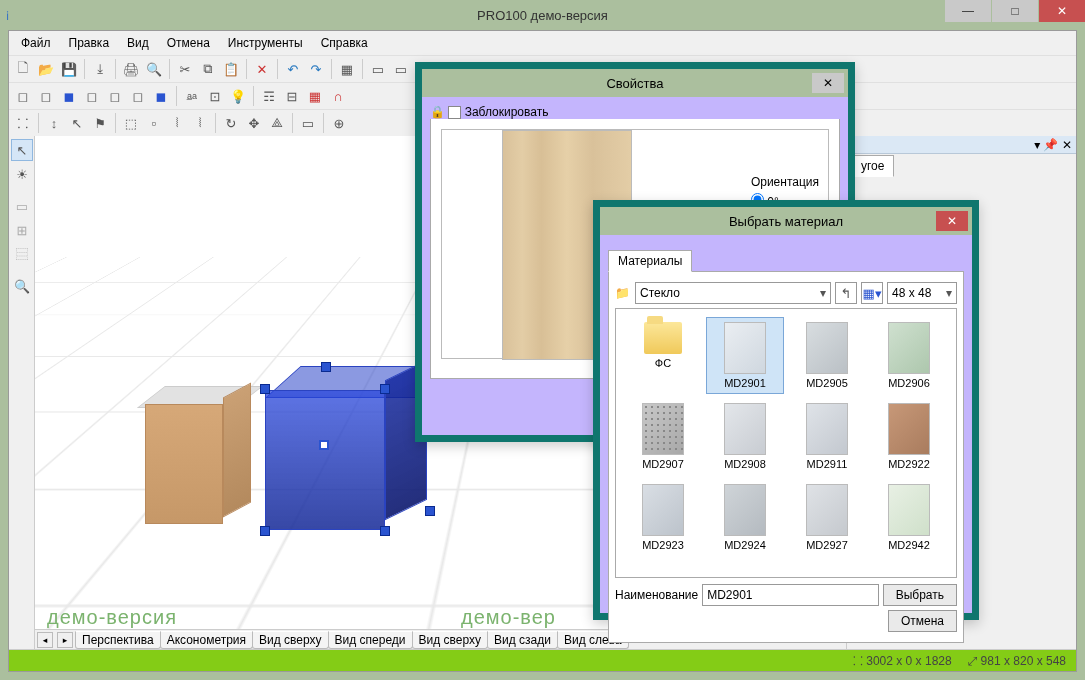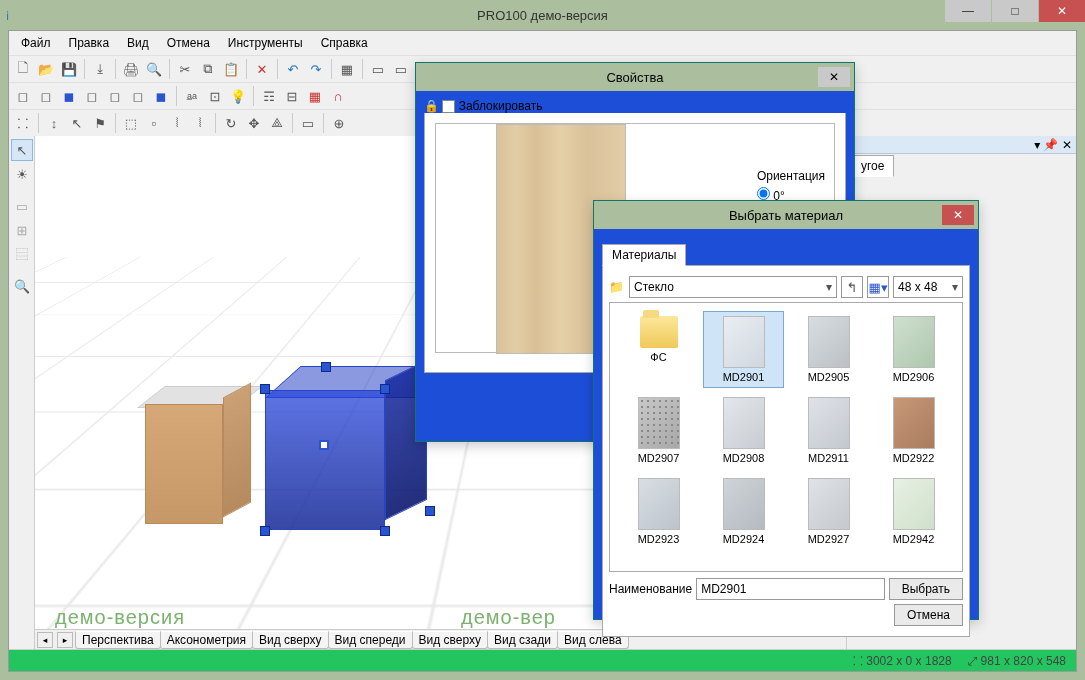--- a/index.html
+++ b/index.html
@@ -28,26 +28,26 @@
 .cab-top{position:absolute;left:6px;top:0;width:98px;height:22px;background:#e2e2e2;transform:skewX(-52deg);border:1px solid #ccc}
 .bluecab{position:absolute;left:230px;top:230px;width:180px;height:170px}
 .blue-top{position:absolute;left:18px;top:0;width:150px;height:32px;background:rgba(44,70,200,.55);transform:skewX(-48deg);border:1px solid #2a43c0}
 .blue-face{position:absolute;left:0;top:24px;width:120px;height:140px;background:linear-gradient(rgba(40,70,220,.75),rgba(20,40,150,.85));border:1px solid #2a43c0}
 .blue-side{position:absolute;left:120px;top:4px;width:42px;height:140px;background:linear-gradient(rgba(20,40,160,.85),rgba(12,24,110,.9));transform:skewY(-26deg);border:1px solid #2a43c0}
 .selhandle{width:10px;height:10px;background:#2a54d0;border:1px solid #0a2a90;position:absolute}
 .watermark{position:absolute;bottom:20px;font-size:20px;color:#7bb36e;letter-spacing:1px}
 .tabs-bottom{height:20px;background:#f0f0f0;border-top:1px solid #ccc;display:flex;align-items:center;font-size:11px}
 .tabs-bottom .arrow{width:16px;height:16px;border:1px solid #bbb;text-align:center;margin:0 2px;font-size:9px;line-height:14px}
 .tabs-bottom .vtab{padding:1px 6px;border:1px solid #bbb;border-top:1px solid #fff;background:#f4f4f4;border-radius:0 0 3px 3px;margin-right:-1px}
-.statusbar{height:22px;background:#22c55e;border-top:1px solid #ccc;display:flex;justify-content:flex-end;align-items:center;padding:0 10px;gap:16px;color:#444}
+.statusbar{height:22px;background:#84cc16;border-top:1px solid #ccc;display:flex;justify-content:flex-end;align-items:center;padding:0 10px;gap:16px;color:#444}
 .rightpanel{position:absolute;right:0;top:0;width:230px;height:100%;background:#f0f0f0;border-left:1px solid #ccc}
 .rp-head{height:18px;background:#dbe8f5;border-bottom:1px solid #b8c8d8;font-size:10px;display:flex;justify-content:flex-end;align-items:center;padding:0 4px;gap:4px}
 
 
-.dialog{position:absolute;background:#1d4ed8;border:1px solid #0f766e;box-shadow:0 4px 12px rgba(0,0,0,.2)}
+.dialog{position:absolute;background:#c4b5fd;border:7px solid #0f766e;box-shadow:0 4px 12px rgba(0,0,0,.2)}
 .dlg-title{height:28px;background:#abbf9e;display:flex;align-items:center;padding:0 8px;position:relative}
 .dlg-title span{position:absolute;left:0;right:0;text-align:center;font-size:13px}
 .dlg-close{position:absolute;right:4px;top:4px;width:32px;height:20px;background:#c9c9c9;display:flex;align-items:center;justify-content:center}
 .dlg-close.red{background:#c75050;color:#fff}
 .dlg-body{padding:8px}
 .tabstrip{display:flex;border-bottom:1px solid #aaa;margin-top:6px}
 .tab{padding:3px 9px;border:1px solid #aaa;border-bottom:none;background:#eaeaea;margin-right:-1px;position:relative;top:1px}
 .tab.active{background:#fff;border-bottom:1px solid #fff}
 .proppanel{background:#fff;border:1px solid #aaa;border-top:none;padding:10px;height:260px}
 .labelrow{display:flex;gap:20px;font-size:11px;margin-bottom:4px}
@@ -185,21 +185,21 @@
           <div class="blue-face"></div>
         <div class="selhandle" style="left:-5px;top:18px"></div>
         <div class="selhandle" style="left:56px;top:-4px"></div>
         <div class="selhandle" style="left:115px;top:18px"></div>
         <div class="selhandle" style="left:160px;top:2px"></div>
         <div class="selhandle" style="left:-5px;top:160px"></div>
         <div class="selhandle" style="left:115px;top:160px"></div>
         <div class="selhandle" style="left:160px;top:140px"></div>
         <div class="selhandle" style="left:54px;top:74px;background:#fff;border:2px solid #2a54d0"></div>
       </div>
-      <div class="watermark" style="left:20px">демо-версия</div>
+      <div class="watermark" style="left:12px">демо-версия</div>
       <div class="watermark" style="left:426px">демо-вер</div>
 
       <div class="tabs-bottom" style="position:absolute;left:0;right:0;bottom:0">
         <span class="arrow">◂</span>
         <span class="arrow">▸</span>
         <span class="vtab">Перспектива</span>
         <span class="vtab">Аксонометрия</span>
         <span class="vtab">Вид сверху</span>
         <span class="vtab">Вид спереди</span>
         <span class="vtab">Вид сверху</span>

